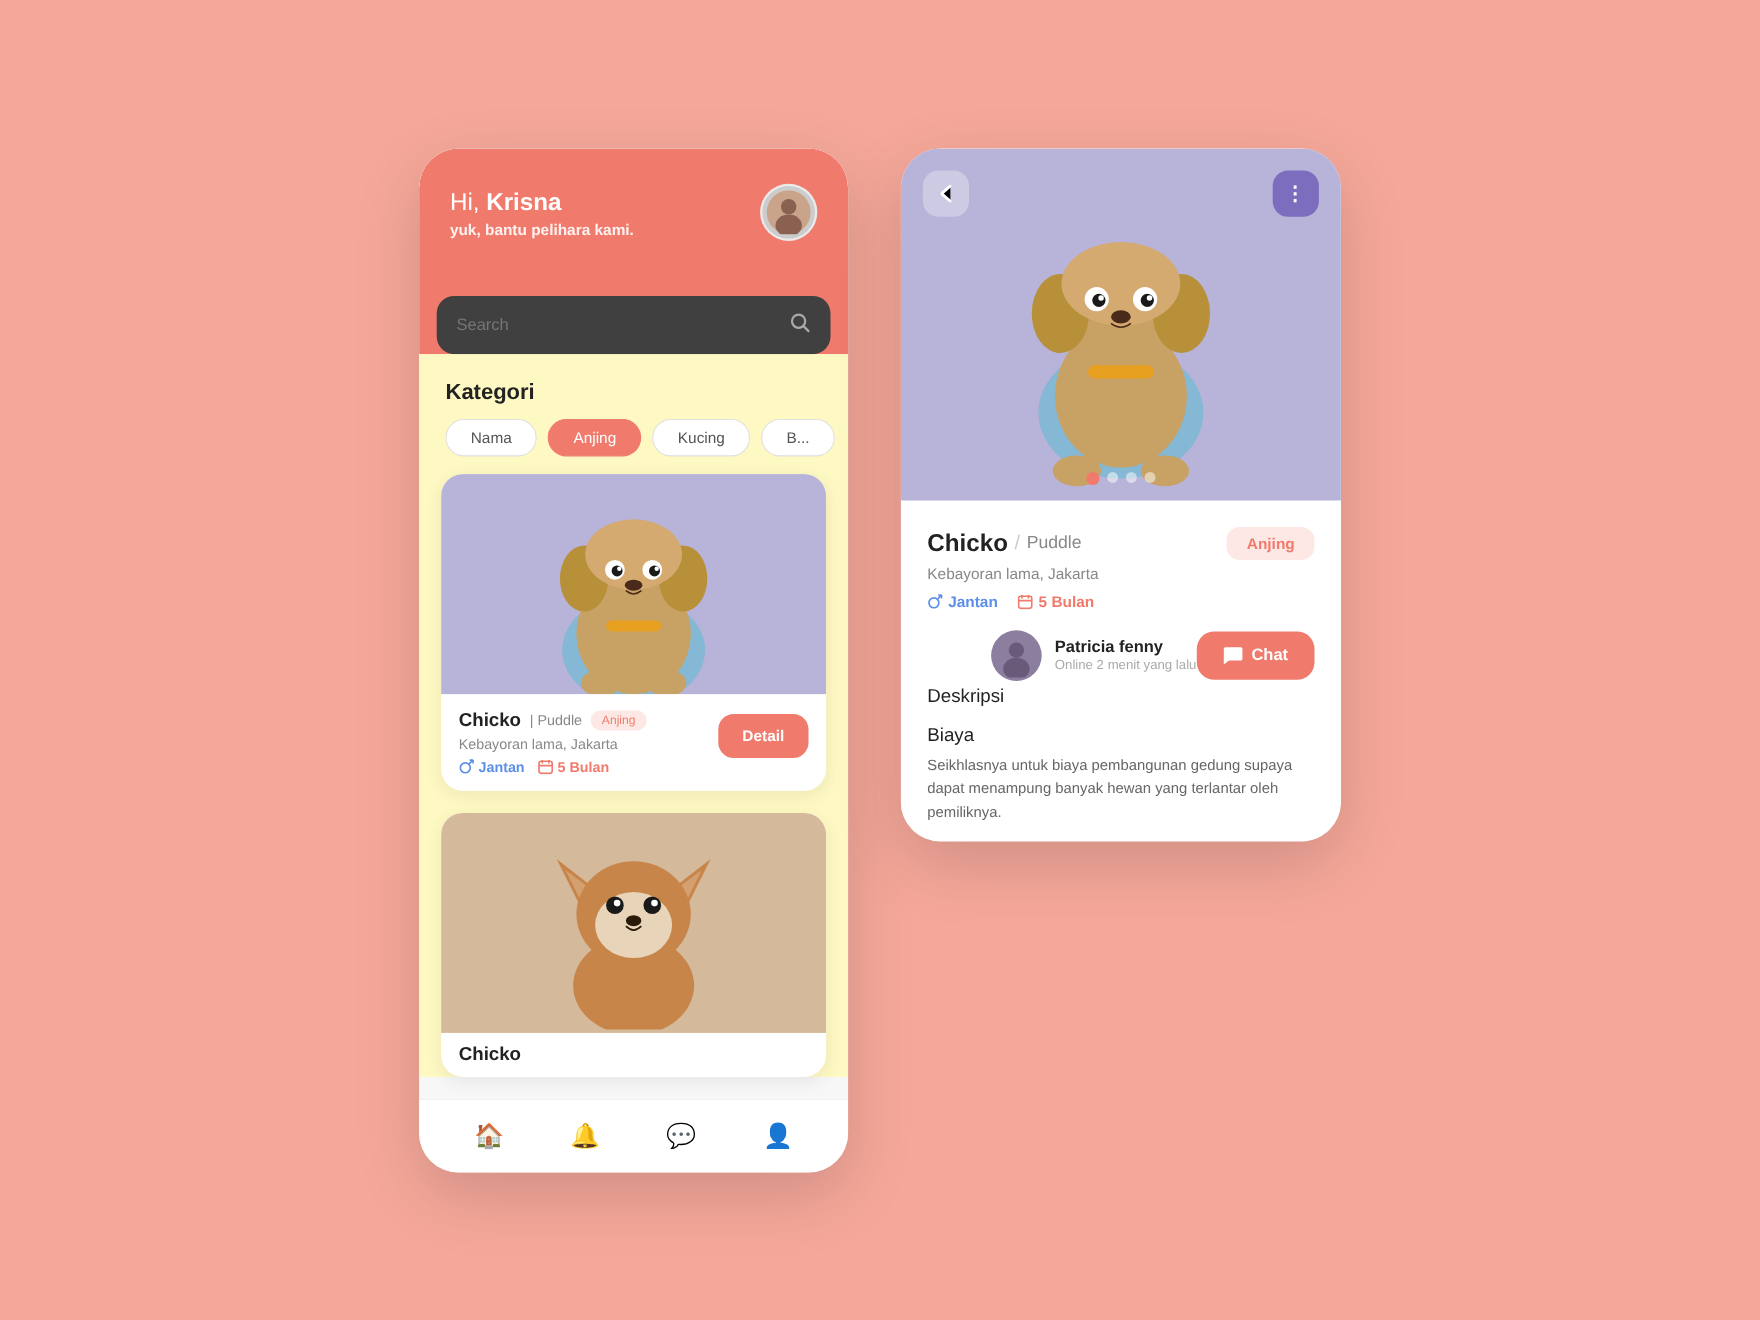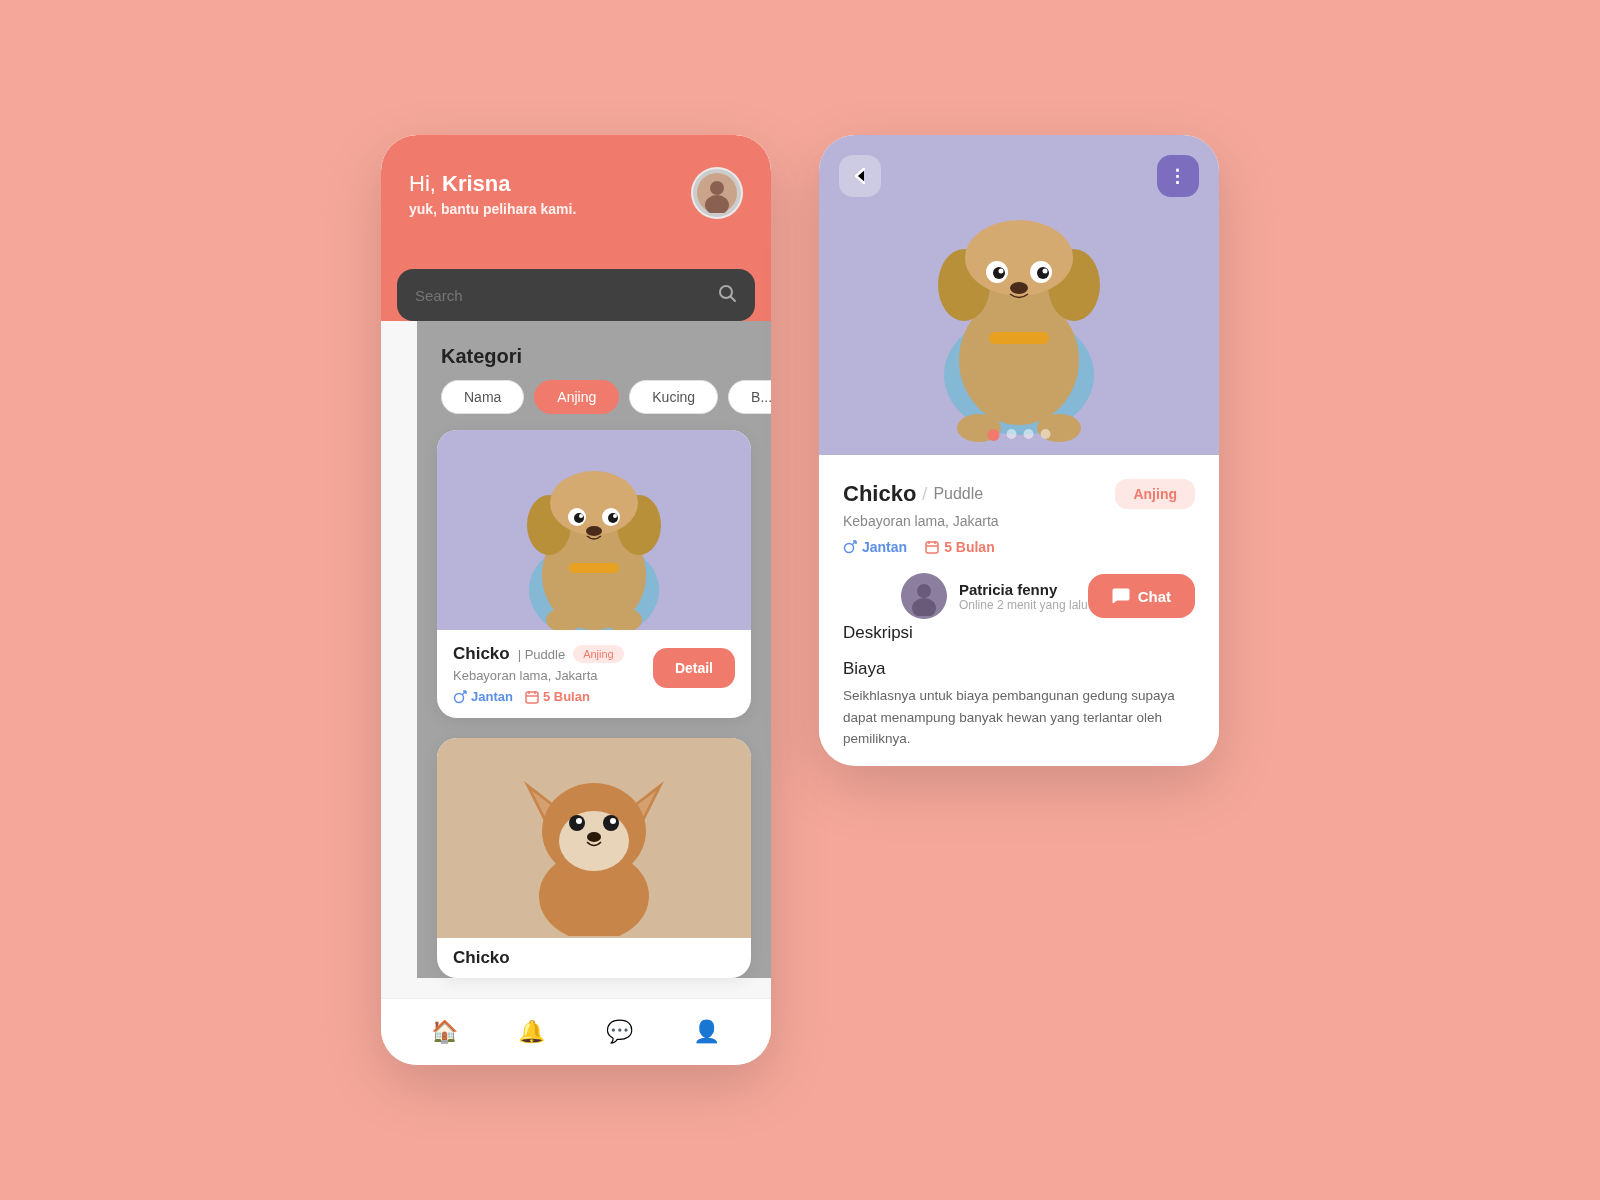--- a/index.html
+++ b/index.html
@@ -80,23 +80,22 @@
       font-size: 15px;
       color: #aaa;
       flex: 1;
       background: transparent;
     }
     .search-icon-svg {
       color: #aaa;
     }
 
     .screen1-body {
-      background: #a3a3a3;
+      background: #fef9c3;
       padding: 0;
-      margin-left: 36px;
     }
     .section-title {
       font-size: 20px;
       font-weight: 700;
       color: #222;
       padding: 24px 24px 12px;
     }
     .category-tabs {
       display: flex;
       gap: 10px;

